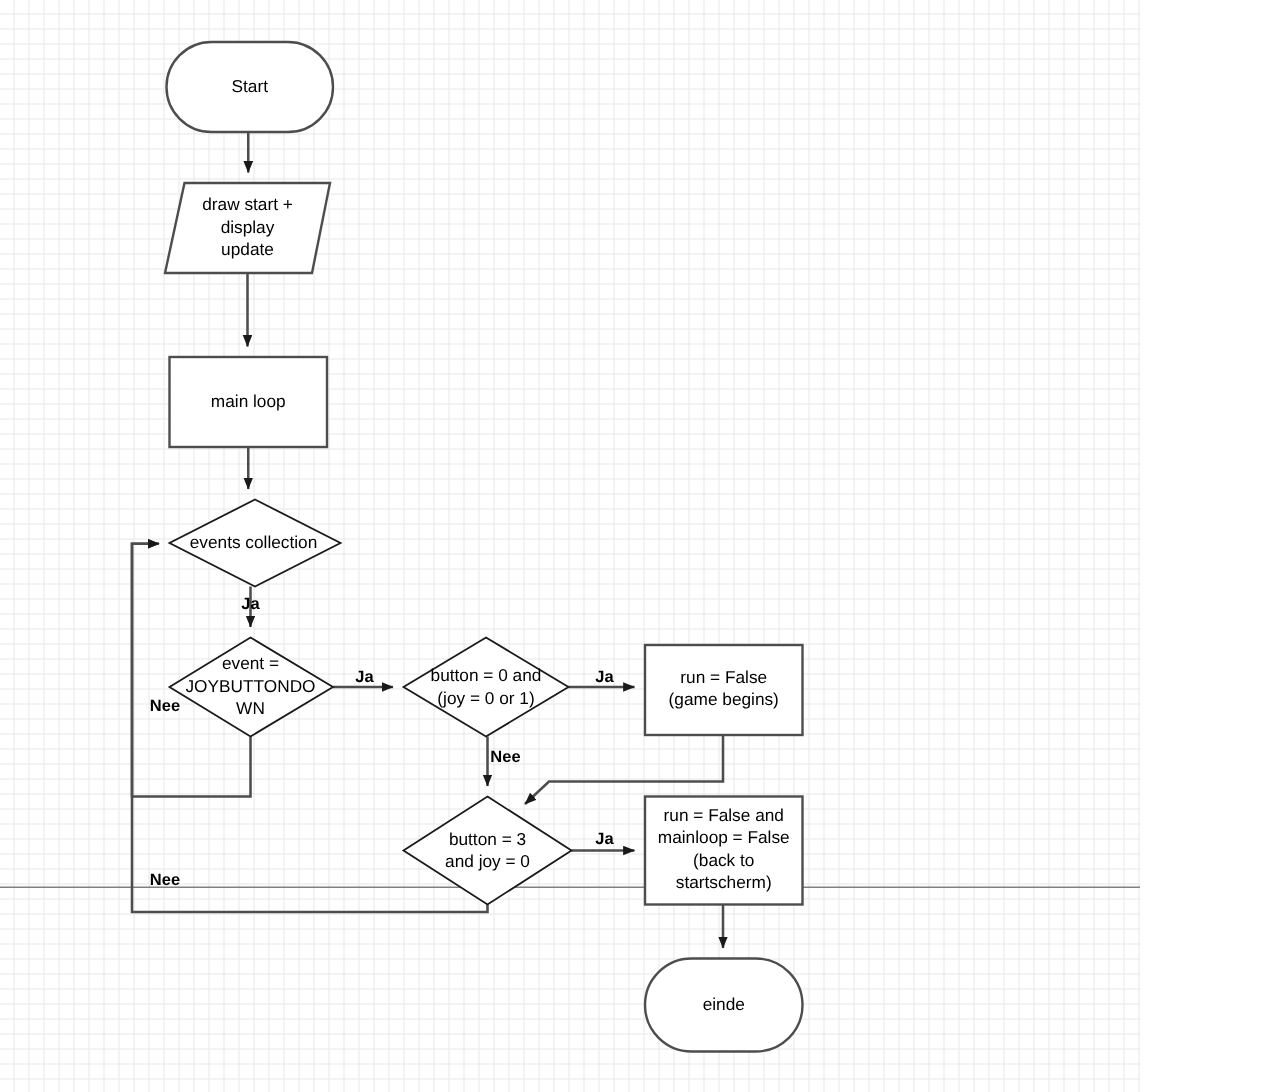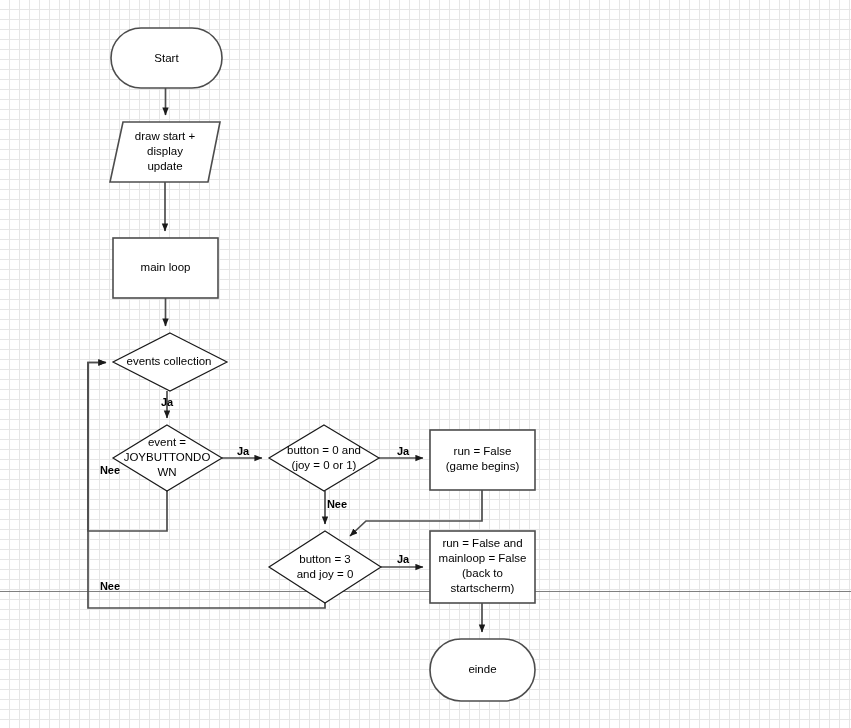--- a/index.html
+++ b/index.html
@@ -5,21 +5,21 @@
   html, body {
     margin: 0;
     padding: 0;
     background: #ffffff;
   }
   body {
     font-family: "Liberation Sans", sans-serif;
   }
   #canvas {
     position: relative;
-    width: 851px;
+    width: 760px;
     height: 728px;
     background-color: #ffffff;
     background-image:
       linear-gradient(to right, #e6e6e6 1px, transparent 1px),
       linear-gradient(to bottom, #e6e6e6 1px, transparent 1px);
     background-size: 10px 10px;
     background-position: -1px -1px;
     overflow: hidden;
   }
   #diagram {

